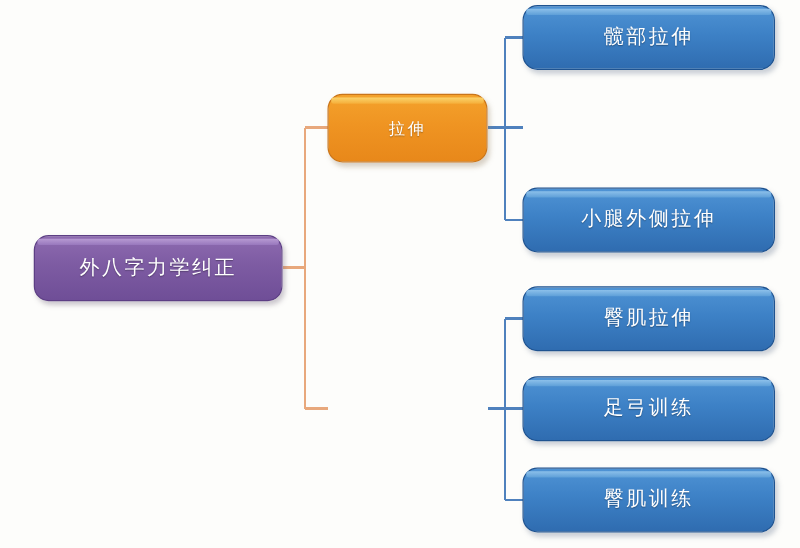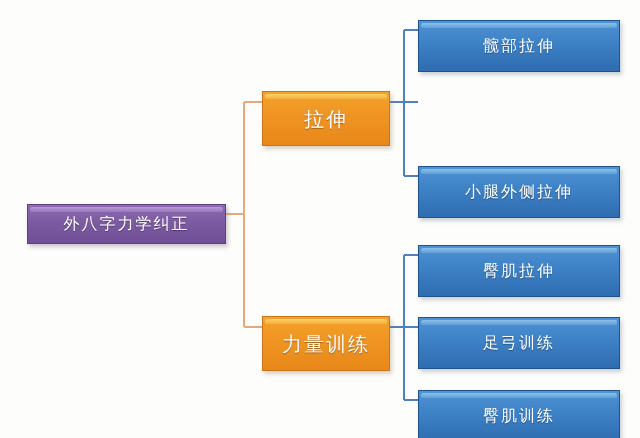--- a/index.html
+++ b/index.html
@@ -16,47 +16,46 @@
   
   .node{
     position:absolute;
     box-sizing:border-box;
     display:flex;align-items:center;justify-content:center;
     text-align:center;
     color:#ffffff;
     letter-spacing:2px;
     white-space:nowrap;
     text-shadow:0 1px 1px rgba(0,0,0,.35);
-    border-radius:0;
+    border-radius:12px;
     z-index:3;
-    margin-top:16px;
   }
   .node .lbl{display:block;line-height:1;}
 
   
   .node::before{
     content:"";position:absolute;left:2px;right:2px;top:2px;height:5px;
     border-radius:2px;pointer-events:none;
   }
 
   
   .root{
-    left:27px;top:188px;width:199px;height:40px;
+    left:27px;top:188px;width:199px;height:53px;
     font-size:16px;
     background:linear-gradient(180deg,#8e6bb0 0%,#7e5ca3 42%,#6f4e97 100%);
     border:1px solid #5d3f84;
     box-shadow:2px 3px 4px rgba(120,110,130,.38);
     justify-content:center;
   }
   .root::before{background:linear-gradient(180deg,#b79ad2,#9878bd);}
 
   
   .branch{
     left:262px;width:128px;height:55px;
-    font-size:20px;
+    font-size:13px;
     background:linear-gradient(180deg,#f4a22c 0%,#ef9422 45%,#e8881a 100%);
     border:1px solid #c9751a;
     box-shadow:2px 3px 4px rgba(150,130,100,.35);
   }
   .branch::before{background:linear-gradient(180deg,#fbd36a,#f5ae3a);}
   .branch-stretch{top:75px;}
   .branch-strength{top:300px;}
 
   
   .leaf{
@@ -100,23 +99,20 @@
   </svg>
 
   <div class="node root">
     <span class="lbl">外八字力学纠正</span>
   </div>
 
   <div class="node branch branch-stretch">
     <span class="lbl">拉伸</span>
   </div>
 
-  <div class="node branch branch-strength">
-    <span class="lbl">力量训练</span>
-  </div>
 
   <div class="node leaf" style="top:4px">
     <span class="lbl">髋部拉伸</span>
   </div>
 
 
   <div class="node leaf" style="top:150px">
     <span class="lbl">小腿外侧拉伸</span>
   </div>
 

